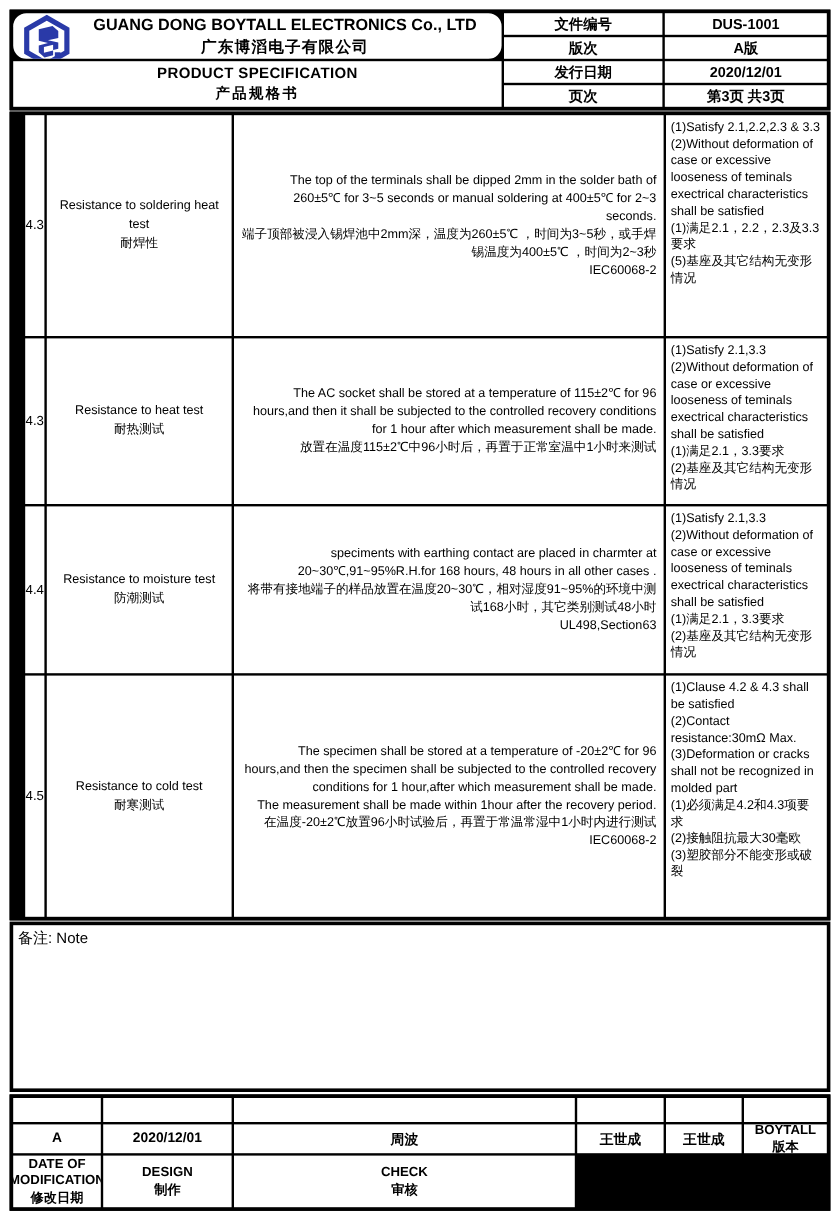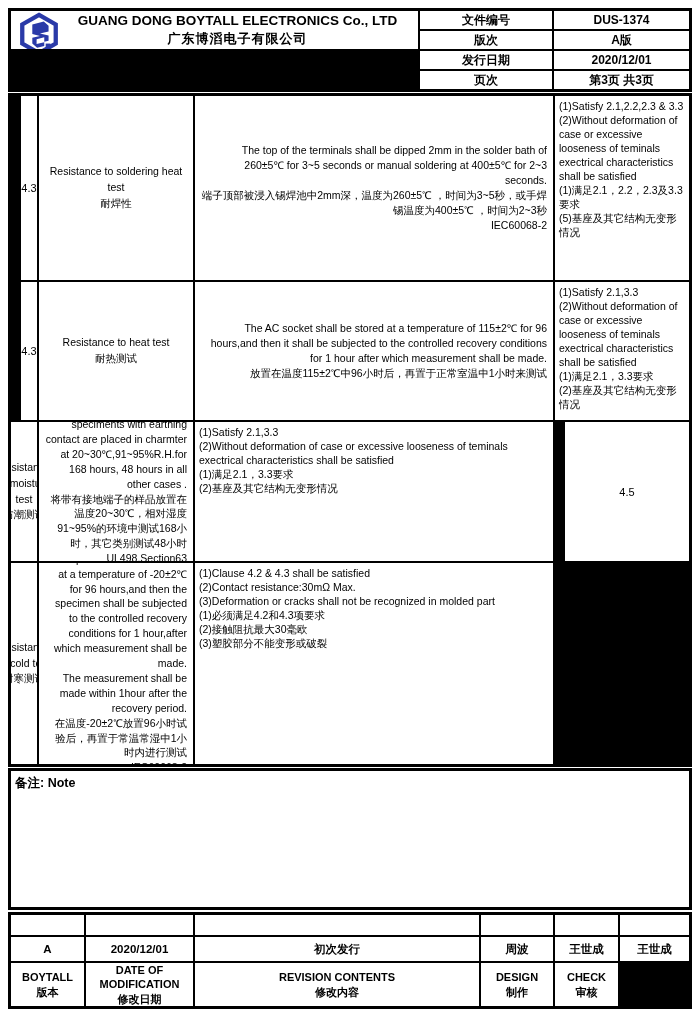--- a/index.html
+++ b/index.html
@@ -9,21 +9,21 @@
     font-family:"Liberation Sans", sans-serif;color:#000;
   }
   
   .tbl{display:grid;background:#000;border:3px solid #000;gap:2px;box-sizing:border-box;}
   .c{background:#fff;display:flex;align-items:center;justify-content:center;
      text-align:center;overflow:hidden;box-sizing:border-box;}
   .pre{white-space:pre-wrap;}
 
   
   .header-grid{grid-template-columns:407px 132px 1fr;grid-template-rows:repeat(4,1fr);height:84px;}
-  .company{flex-direction:column;position:relative;padding-left:46px;}
+  .company{flex-direction:column;position:relative;padding-left:46px;border-radius:11px;}
   .company-en{font-weight:bold;font-size:13.5px;line-height:1.3;}
   .company-cn{font-weight:bold;font-size:13px;line-height:1.35;letter-spacing:1px;}
   .logo-wrap{position:absolute;left:7px;top:1px;width:42px;height:44px;}
   .title-block{flex-direction:column;}
   .title-en{font-weight:bold;font-size:12.5px;line-height:1.45;letter-spacing:.3px;}
   .title-cn{font-weight:bold;font-size:12px;line-height:1.45;letter-spacing:2px;}
   .hlabel,.hvalue{font-weight:bold;font-size:12px;}
 
   
   .main-grid{margin-top:1px;grid-template-columns:26px 154px 358px 1fr;
@@ -31,21 +31,21 @@
   .no-cell{font-size:11px;margin-left:10px;}
   .name-cell{font-size:10.5px;line-height:1.5;padding:0 4px;}
   .desc-cell{justify-content:flex-start;text-align:right;padding:2px 6px;
              font-size:10.5px;line-height:1.42;}
   .req-cell{align-items:flex-start;justify-content:flex-start;text-align:left;
             padding:4px 4px;font-size:10.5px;line-height:1.33;overflow-wrap:break-word;}
 
   
   .note-box{margin-top:1px;height:142px;border:3px solid #000;box-sizing:border-box;
             background:#fff;padding:2px 4px;}
-  .note-label{font-weight:bold;font-size:12.5px;}
+  .note-label{font-weight:normal;font-size:12.5px;}
 
   
   .rev-grid{margin-top:2px;grid-template-columns:73px 107px 284px 72px 63px 1fr;
             grid-template-rows:20px 24px 1fr;height:97px;}
   .rev-data{font-weight:bold;font-size:11.5px;}
   .rev-head{font-weight:bold;font-size:11px;line-height:1.3;}
 </style>
 </head>
 <body>
 
@@ -57,23 +57,27 @@
         <svg width="42" height="44" viewBox="0 0 42 46">
           <polygon points="21,3 38.5,13 38.5,33 21,43 3.5,33 3.5,13" fill="none" stroke-width="4.5" stroke="#2a3aa8"></polygon>
           <path d="M14 13 L26 10 L31 14.5 L31 20.5 L22 22.5 L31 24.5 L31 30 L26.5 31 L26.5 26.5 L18.5 28.5 L18.5 33.5 L26.5 31.5 L26.5 35.5 L19 37.5 L14 33 L14 27 L22 25 L14 23 Z" fill="#2a3aa8"></path>
           <rect x="28" y="33" width="5" height="5" fill="#2a3aa8"></rect>
         </svg>
       </span>
       <div class="company-en">GUANG DONG BOYTALL ELECTRONICS Co., LTD</div>
       <div class="company-cn">广东博滔电子有限公司</div>
     </div>
     <div class="c hlabel" style="grid-column:2;grid-row:1">文件编号</div>
-    <div class="c hvalue" style="grid-column:3;grid-row:1">DUS-1374</div>
+    <div class="c hvalue" style="grid-column:3;grid-row:1">DUS-1001</div>
     <div class="c hlabel" style="grid-column:2;grid-row:2">版次</div>
     <div class="c hvalue" style="grid-column:3;grid-row:2">A版</div>
+    <div class="c title-block" style="grid-column:1;grid-row:3/5">
+      <div class="title-en">PRODUCT SPECIFICATION</div>
+      <div class="title-cn">产品规格书</div>
+    </div>
     <div class="c hlabel" style="grid-column:2;grid-row:3">发行日期</div>
     <div class="c hvalue" style="grid-column:3;grid-row:3">2020/12/01</div>
     <div class="c hlabel" style="grid-column:2;grid-row:4">页次</div>
     <div class="c hvalue" style="grid-column:3;grid-row:4">第3页  共3页</div>
   </div>
 
   <div class="tbl main-grid">
 
     <div class="c no-cell">4.3</div>
     <div class="c name-cell pre">Resistance to soldering heat test
@@ -89,20 +93,21 @@
     <div class="c no-cell">4.3</div>
     <div class="c name-cell pre">Resistance to heat test
 耐热测试</div>
     <div class="c desc-cell pre">The AC socket shall be stored at a temperature of 115±2℃ for 96 hours,and then it shall be subjected to the controlled recovery conditions for 1 hour after which measurement shall be made.
 放置在温度115±2℃中96小时后，再置于正常室温中1小时来测试</div>
     <div class="c req-cell pre">(1)Satisfy 2.1,3.3
 (2)Without deformation of case or excessive looseness of teminals exectrical characteristics shall be satisfied
 (1)满足2.1，3.3要求
 (2)基座及其它结构无变形情况</div>
 
+    <div class="c no-cell">4.4</div>
     <div class="c name-cell pre">Resistance to moisture test
 防潮测试</div>
     <div class="c desc-cell pre">speciments with earthing contact are placed in charmter at 20~30℃,91~95%R.H.for 168 hours, 48 hours in all other cases .
 将带有接地端子的样品放置在温度20~30℃，相对湿度91~95%的环境中测试168小时，其它类别测试48小时
 UL498,Section63</div>
     <div class="c req-cell pre">(1)Satisfy 2.1,3.3
 (2)Without deformation of case or excessive looseness of teminals exectrical characteristics shall be satisfied
 (1)满足2.1，3.3要求
 (2)基座及其它结构无变形情况</div>
 
@@ -129,31 +134,28 @@
 
     <div class="c"></div>
     <div class="c"></div>
     <div class="c"></div>
     <div class="c"></div>
     <div class="c"></div>
     <div class="c"></div>
 
     <div class="c rev-data">A</div>
     <div class="c rev-data">2020/12/01</div>
-    <div class="c rev-data">初次发行</div>
     <div class="c rev-data">周波</div>
     <div class="c rev-data">王世成</div>
     <div class="c rev-data">王世成</div>
 
     <div class="c rev-head pre">BOYTALL
 版本</div>
     <div class="c rev-head pre">DATE OF
 MODIFICATION
 修改日期</div>
-    <div class="c rev-head pre">REVISION CONTENTS
-修改内容</div>
     <div class="c rev-head pre">DESIGN
 制作</div>
     <div class="c rev-head pre">CHECK
 审核</div>
   </div>
 
 </div>
 
 </body></html>

